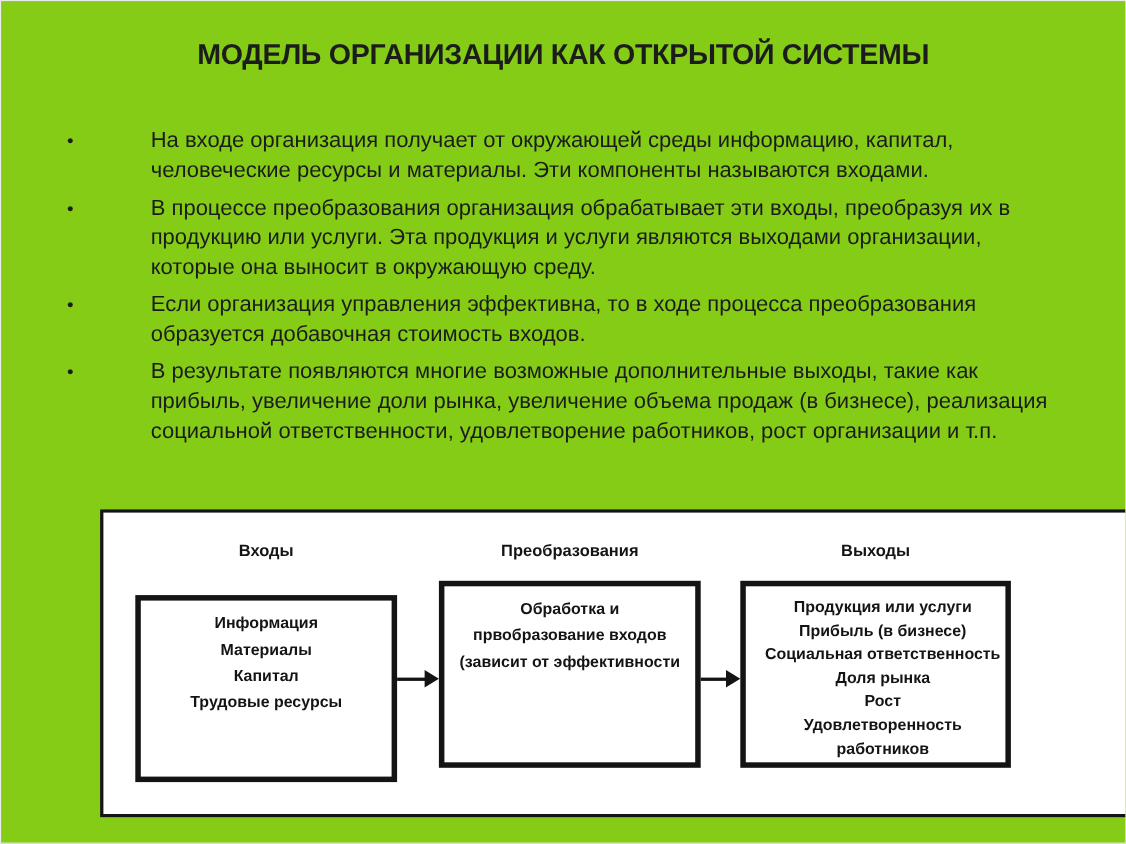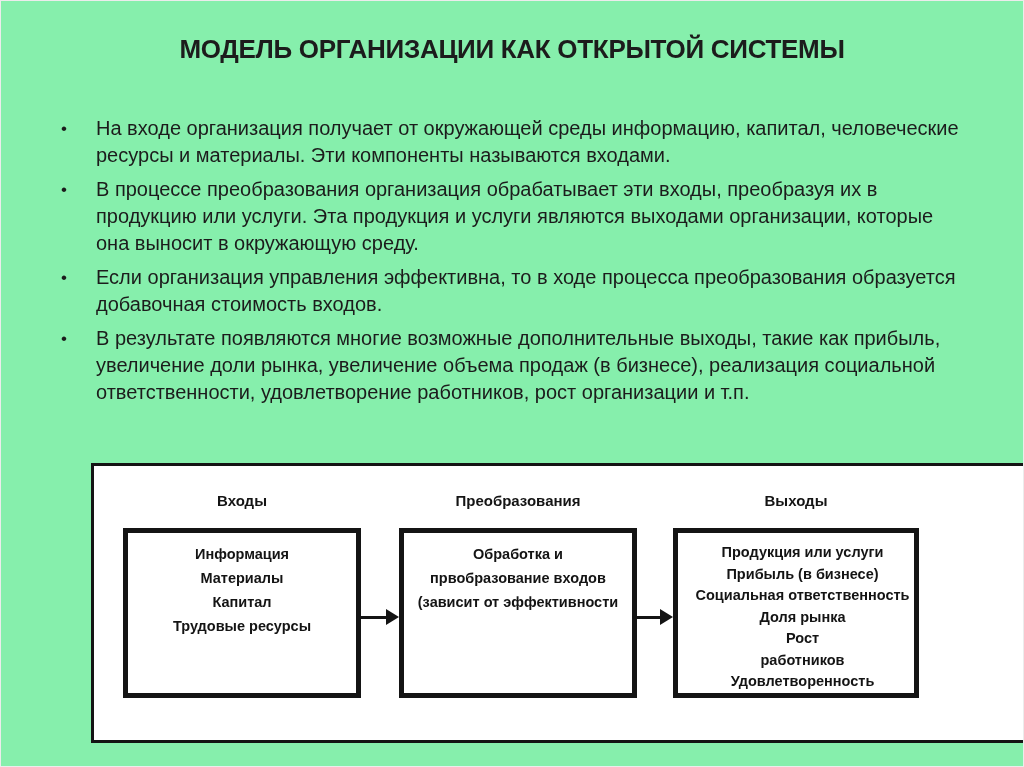--- a/index.html
+++ b/index.html
@@ -4,21 +4,21 @@
 <style>
   * { margin: 0; padding: 0; box-sizing: border-box; }
   body {
     font-family: "Liberation Sans", sans-serif;
     background: #ffffff;
   }
   .slide {
     position: relative;
     width: 1024px;
     height: 767px;
-    background: #86efac;
+    background: #84cc16;
     border: 1px solid #ececec;
     overflow: hidden;
   }
   .slide-title {
     position: absolute;
     top: 33px;
     left: 20px;
     right: 20px;
     text-align: center;
     font-size: 26px;
@@ -40,21 +40,21 @@
     line-height: 27px;
     color: #1c1c1c;
   }
   .bullet-marker {
     flex: 0 0 37px;
     font-size: 17px;
     line-height: 27px;
     padding-left: 2px;
     color: #1c1c1c;
   }
-  .bullet-text { flex: 1; }
+  .bullet-text { flex: 1; margin-left: 41px; }
   
   .diagram-frame {
     position: absolute;
     left: 90px;
     top: 462px;
     width: 994px;
     height: 280px;
     border: 3px solid #141414;
     background: #ffffff;
   }
@@ -70,21 +70,21 @@
   .col-label.c1 { left: 305px; width: 238px; text-align: center; }
   .col-label.c2 { left: 579px; width: 246px; }
   .dbox {
     position: absolute;
     top: 62px;
     height: 170px;
     border: 5px solid #141414;
     padding-top: 9px;
     text-align: center;
   }
-  .dbox.c0 { left: 29px;  width: 238px; }
+  .dbox.c0 { left: 29px;  width: 238px; margin-top: 13px; }
   .dbox.c1 { left: 305px; width: 238px; }
   .dbox.c2 { left: 579px; width: 246px; padding-left: 13px; }
   .box-line {
     font-size: 14.5px;
     font-weight: bold;
     line-height: 21.5px;
     color: #141414;
     white-space: nowrap;
   }
   .dbox.c0 .box-line { line-height: 23px; padding-top: 1px; }
@@ -173,23 +173,23 @@
         <div class="box-line">Продукция или услуги</div>
 
         <div class="box-line">Прибыль (в бизнесе)</div>
 
         <div class="box-line">Социальная ответственность</div>
 
         <div class="box-line">Доля рынка</div>
 
         <div class="box-line">Рост</div>
 
+        <div class="box-line">Удовлетворенность</div>
+
         <div class="box-line">работников</div>
-
-        <div class="box-line">Удовлетворенность</div>
       </div>
 
     <div class="flow-arrow a0">
       <span class="shaft"></span>
       <span class="head"></span>
     </div>
     <div class="flow-arrow a1">
       <span class="shaft"></span>
       <span class="head"></span>
     </div>

